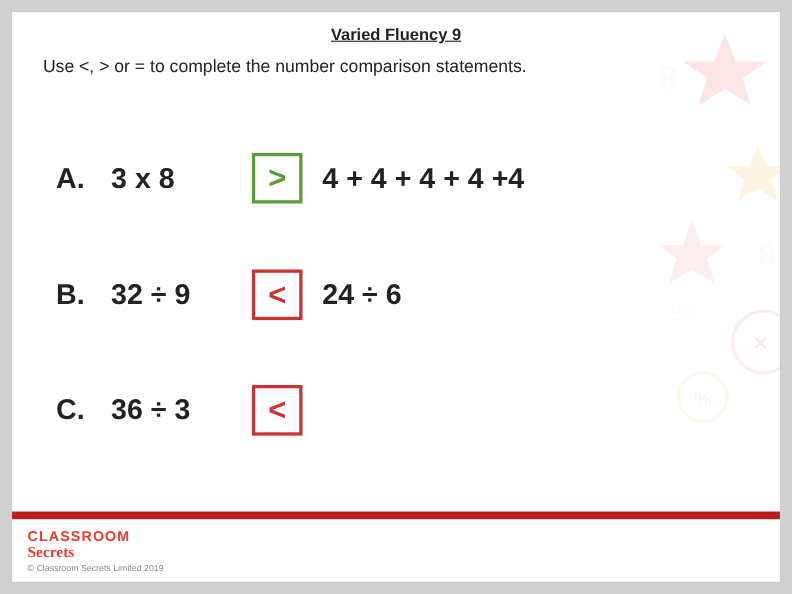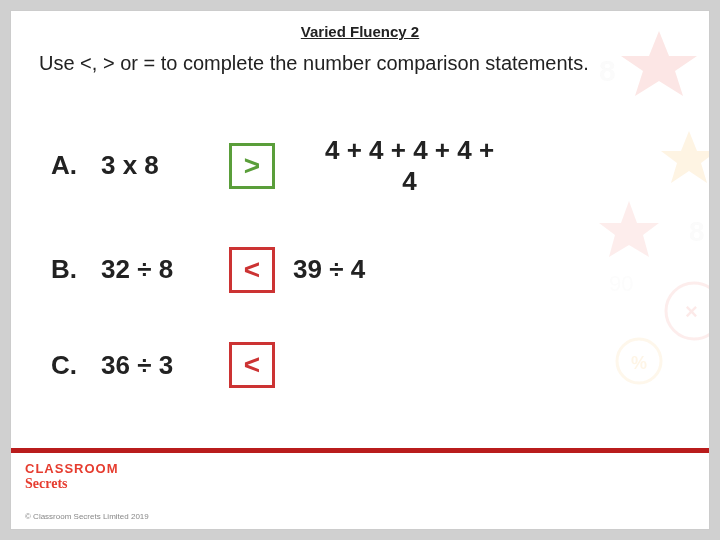--- a/index.html
+++ b/index.html
@@ -55,21 +55,21 @@
     .title-bar {
       text-align: center;
       padding: 12px 0 4px;
       font-size: 15px;
       font-weight: bold;
       text-decoration: underline;
       color: #222;
     }
 
     .instruction {
-      font-size: 20px;
+      font-size: 16px;
       color: #222;
       padding: 8px 28px 10px;
       font-weight: normal;
     }
 
     .problems-area {
       flex: 1;
       display: flex;
       flex-direction: column;
       justify-content: space-evenly;
@@ -120,21 +120,21 @@
 
     .expression2 {
       font-size: 26px;
       font-weight: bold;
     }
 
     .footer {
       display: flex;
       align-items: center;
       padding: 8px 14px;
-      border-top: 5px solid #b91c1c;
+      border-top: 7px solid #b91c1c;
     }
 
     .logo-area {
       display: flex;
       flex-direction: column;
       align-items: flex-start;
     }
 
     .logo-text {
       font-size: 13px;
@@ -147,21 +147,21 @@
     .logo-secrets {
       font-size: 14px;
       color: #e63c2f;
       font-weight: bold;
       font-family: Georgia, serif;
     }
 
     .copyright {
       font-size: 8px;
       color: #888;
-      margin-top: 20px;
+      margin-top: 1px;
     }
   </style>
 </head>
 <body>
 
 <div class="page-container">
 
   <div class="bg-decor">
     <svg viewBox="0 0 340 400" xmlns="http://www.w3.org/2000/svg">
 
@@ -175,45 +175,45 @@
       <text x="252" y="368" font-size="18" font-weight="bold" fill="#f5a623" opacity="0.6">%</text>
 
       <text x="220" y="80" font-size="30" fill="#999" opacity="0.25" font-weight="bold">8</text>
       <text x="310" y="240" font-size="28" fill="#999" opacity="0.25" font-weight="bold">8</text>
       <text x="230" y="290" font-size="22" fill="#bbb" opacity="0.25">90</text>
     </svg>
   </div>
 
   <div class="content">
 
-    <div class="title-bar">Varied Fluency 2</div>
+    <div class="title-bar">Varied Fluency 9</div>
 
     <div class="instruction">Use &lt;, &gt; or = to complete the number comparison statements.</div>
 
     <div class="problems-area">
 
       <div class="problem-row">
         <span class="label">A.</span>
         <span class="expression">3 x 8</span>
         <div class="comparison-box green">
           <span>&gt;</span>
         </div>
-        <div style="display:flex;flex-direction:column;align-items:center;font-size:26px;font-weight:bold;margin-left:32px;">
+        <div style="display:flex;align-items:center;font-size:26px;font-weight:bold;">
           <span>4 + 4 + 4 + 4 +</span>
           <span>4</span>
         </div>
       </div>
 
       <div class="problem-row">
         <span class="label">B.</span>
-        <span class="expression">32 ÷ 8</span>
+        <span class="expression">32 ÷ 9</span>
         <div class="comparison-box red">
           <span>&lt;</span>
         </div>
-        <span class="expression2">39 ÷ 4</span>
+        <span class="expression2">24 ÷ 6</span>
       </div>
 
       <div class="problem-row">
         <span class="label">C.</span>
         <span class="expression">36 ÷ 3</span>
         <div class="comparison-box red">
           <span>&lt;</span>
         </div>
       </div>
 

